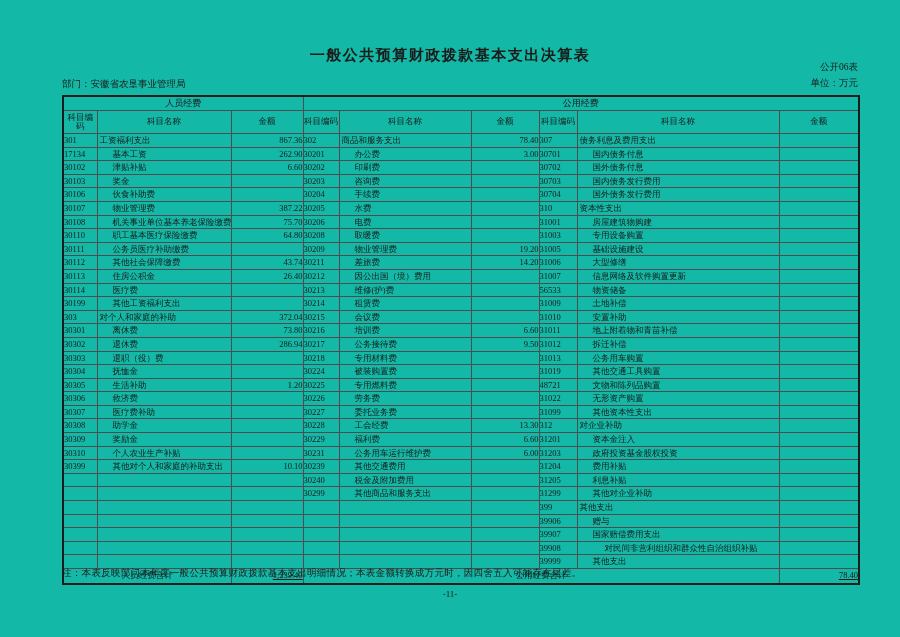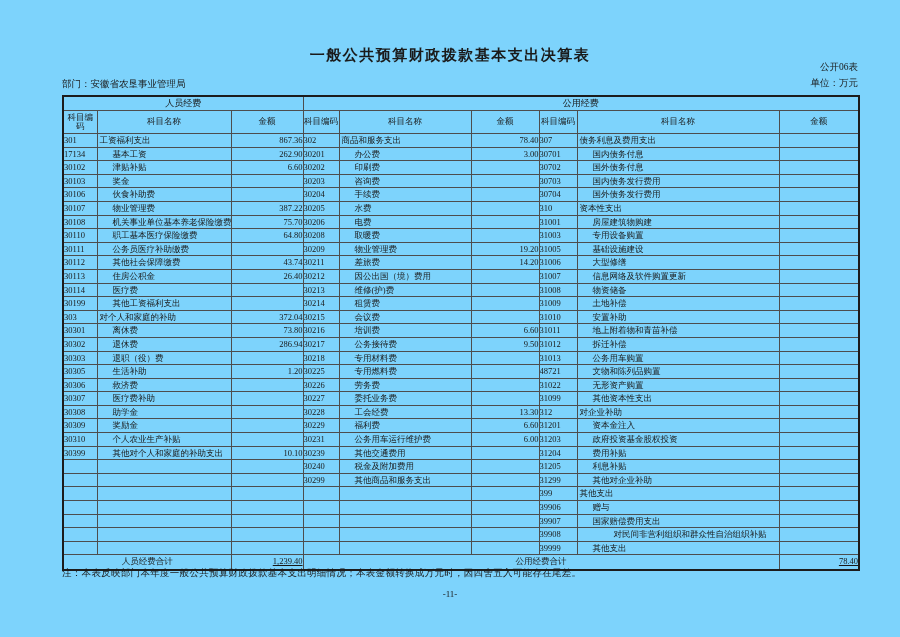--- a/index.html
+++ b/index.html
@@ -1,35 +1,35 @@
 <!DOCTYPE html>
 <html><head>
 <meta charset="utf-8">
 <style>
   html,body{margin:0;padding:0;background:#e8e8e8;}
-  .page{position:relative;width:900px;height:637px;background:#7dd3fc;
+  .page{position:relative;width:900px;height:637px;background:#14b8a6;
         font-family:"Liberation Serif","DejaVu Serif",serif;color:#1a1a1a;overflow:hidden;}
   .doc-title{position:absolute;top:46px;left:0;width:100%;text-align:center;
              font-size:15px;font-weight:bold;letter-spacing:1.5px;}
   .form-code{position:absolute;top:61px;right:42px;font-size:9.5px;}
   .dept{position:absolute;top:78px;left:62px;font-size:9.5px;}
   .unit{position:absolute;top:77px;right:42px;font-size:9.5px;}
   table.main{position:absolute;top:95px;left:62px;width:796px;
              border-collapse:collapse;table-layout:fixed;border:2px solid #1c1c1c;}
   table.main th,table.main td{border:1px solid #4d4d4d;font-weight:normal;
              font-size:8.5px;padding:0;overflow:hidden;white-space:nowrap;color:#191919;}
   tr.sec-row th{height:13px;text-align:center;font-size:9px;line-height:13px;margin-top:46px;}
   tr.colhdr-row th{height:22px;text-align:center;vertical-align:middle;
              line-height:9.5px;white-space:normal;font-size:8.5px;}
   tbody td{height:12.6px;line-height:12.6px;}
   td.code-cell{padding-left:2px;text-align:left;}
   td.name-cell{text-align:left;}
   td.name-cell.lv0{padding-left:2px;margin-left:29px;}
   td.name-cell.lv1{padding-left:15px;}
-  td.name-cell.lv2{padding-left:36px;}
+  td.name-cell.lv2{padding-left:27px;}
   td.amount-cell{text-align:right;padding-right:3px;}
   tfoot td{height:13.5px;line-height:13.5px;}
   td.total-label{text-align:center;font-weight:bold;font-size:8.8px;}
   td.total-amount{text-align:right;padding-right:3px;text-decoration:underline;}
   .note{position:absolute;top:567px;left:62px;right:30px;font-size:9.5px;
         font-weight:400;letter-spacing:0.3px;}
   .pagenum{position:absolute;top:589px;left:0;width:100%;text-align:center;font-size:9px;}
 </style>
 </head>
 <body>
@@ -191,21 +191,21 @@
           <td class="name-cell lv1">信息网络及软件购置更新</td>
           <td class="amount-cell"></td>
         </tr>
         <tr>
           <td class="code-cell">30114</td>
           <td class="name-cell lv1">医疗费</td>
           <td class="amount-cell"></td>
           <td class="code-cell">30213</td>
           <td class="name-cell lv1">维修(护)费</td>
           <td class="amount-cell"></td>
-          <td class="code-cell">31008</td>
+          <td class="code-cell">56533</td>
           <td class="name-cell lv1">物资储备</td>
           <td class="amount-cell"></td>
         </tr>
         <tr>
           <td class="code-cell">30199</td>
           <td class="name-cell lv1">其他工资福利支出</td>
           <td class="amount-cell"></td>
           <td class="code-cell">30214</td>
           <td class="name-cell lv1">租赁费</td>
           <td class="amount-cell"></td>
@@ -248,20 +248,31 @@
         </tr>
         <tr>
           <td class="code-cell">30303</td>
           <td class="name-cell lv1">退职（役）费</td>
           <td class="amount-cell"></td>
           <td class="code-cell">30218</td>
           <td class="name-cell lv1">专用材料费</td>
           <td class="amount-cell"></td>
           <td class="code-cell">31013</td>
           <td class="name-cell lv1">公务用车购置</td>
+          <td class="amount-cell"></td>
+        </tr>
+        <tr>
+          <td class="code-cell">30304</td>
+          <td class="name-cell lv1">抚恤金</td>
+          <td class="amount-cell"></td>
+          <td class="code-cell">30224</td>
+          <td class="name-cell lv1">被装购置费</td>
+          <td class="amount-cell"></td>
+          <td class="code-cell">31019</td>
+          <td class="name-cell lv1">其他交通工具购置</td>
           <td class="amount-cell"></td>
         </tr>
         <tr>
           <td class="code-cell">30305</td>
           <td class="name-cell lv1">生活补助</td>
           <td class="amount-cell">1.20</td>
           <td class="code-cell">30225</td>
           <td class="name-cell lv1">专用燃料费</td>
           <td class="amount-cell"></td>
           <td class="code-cell">48721</td>

